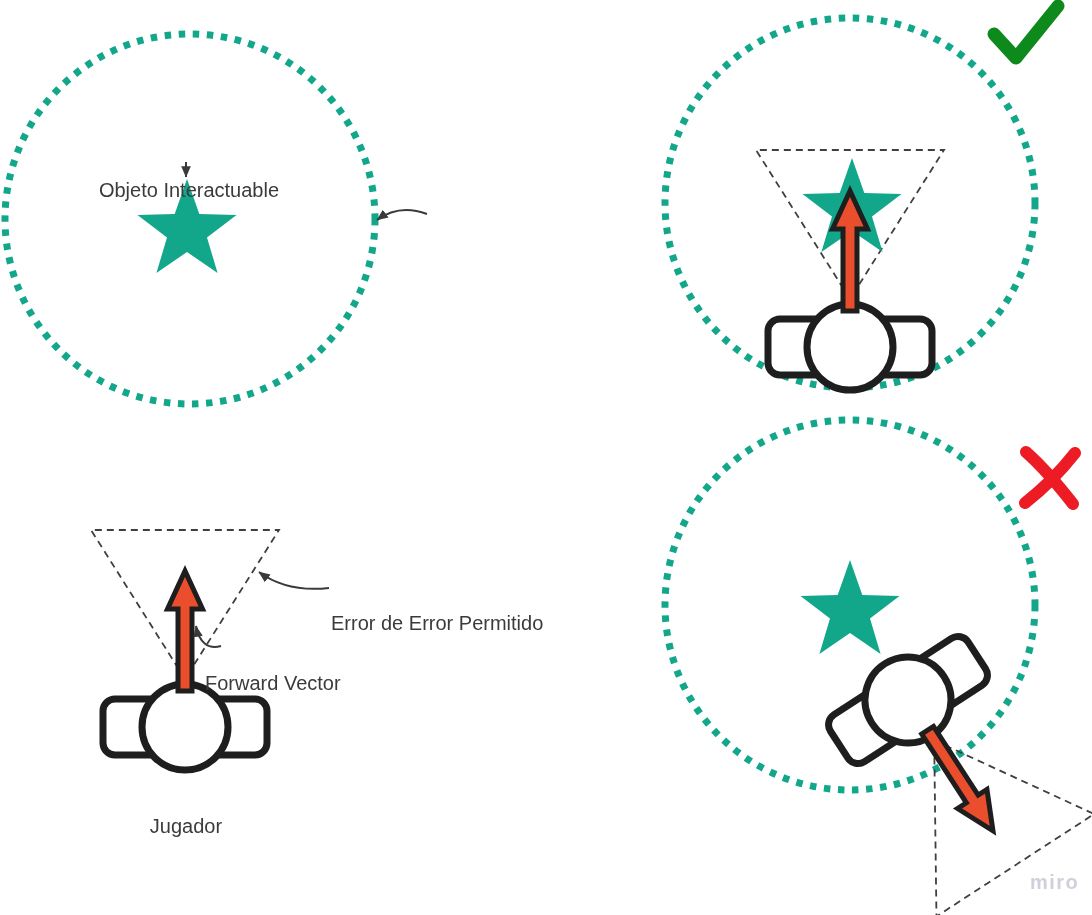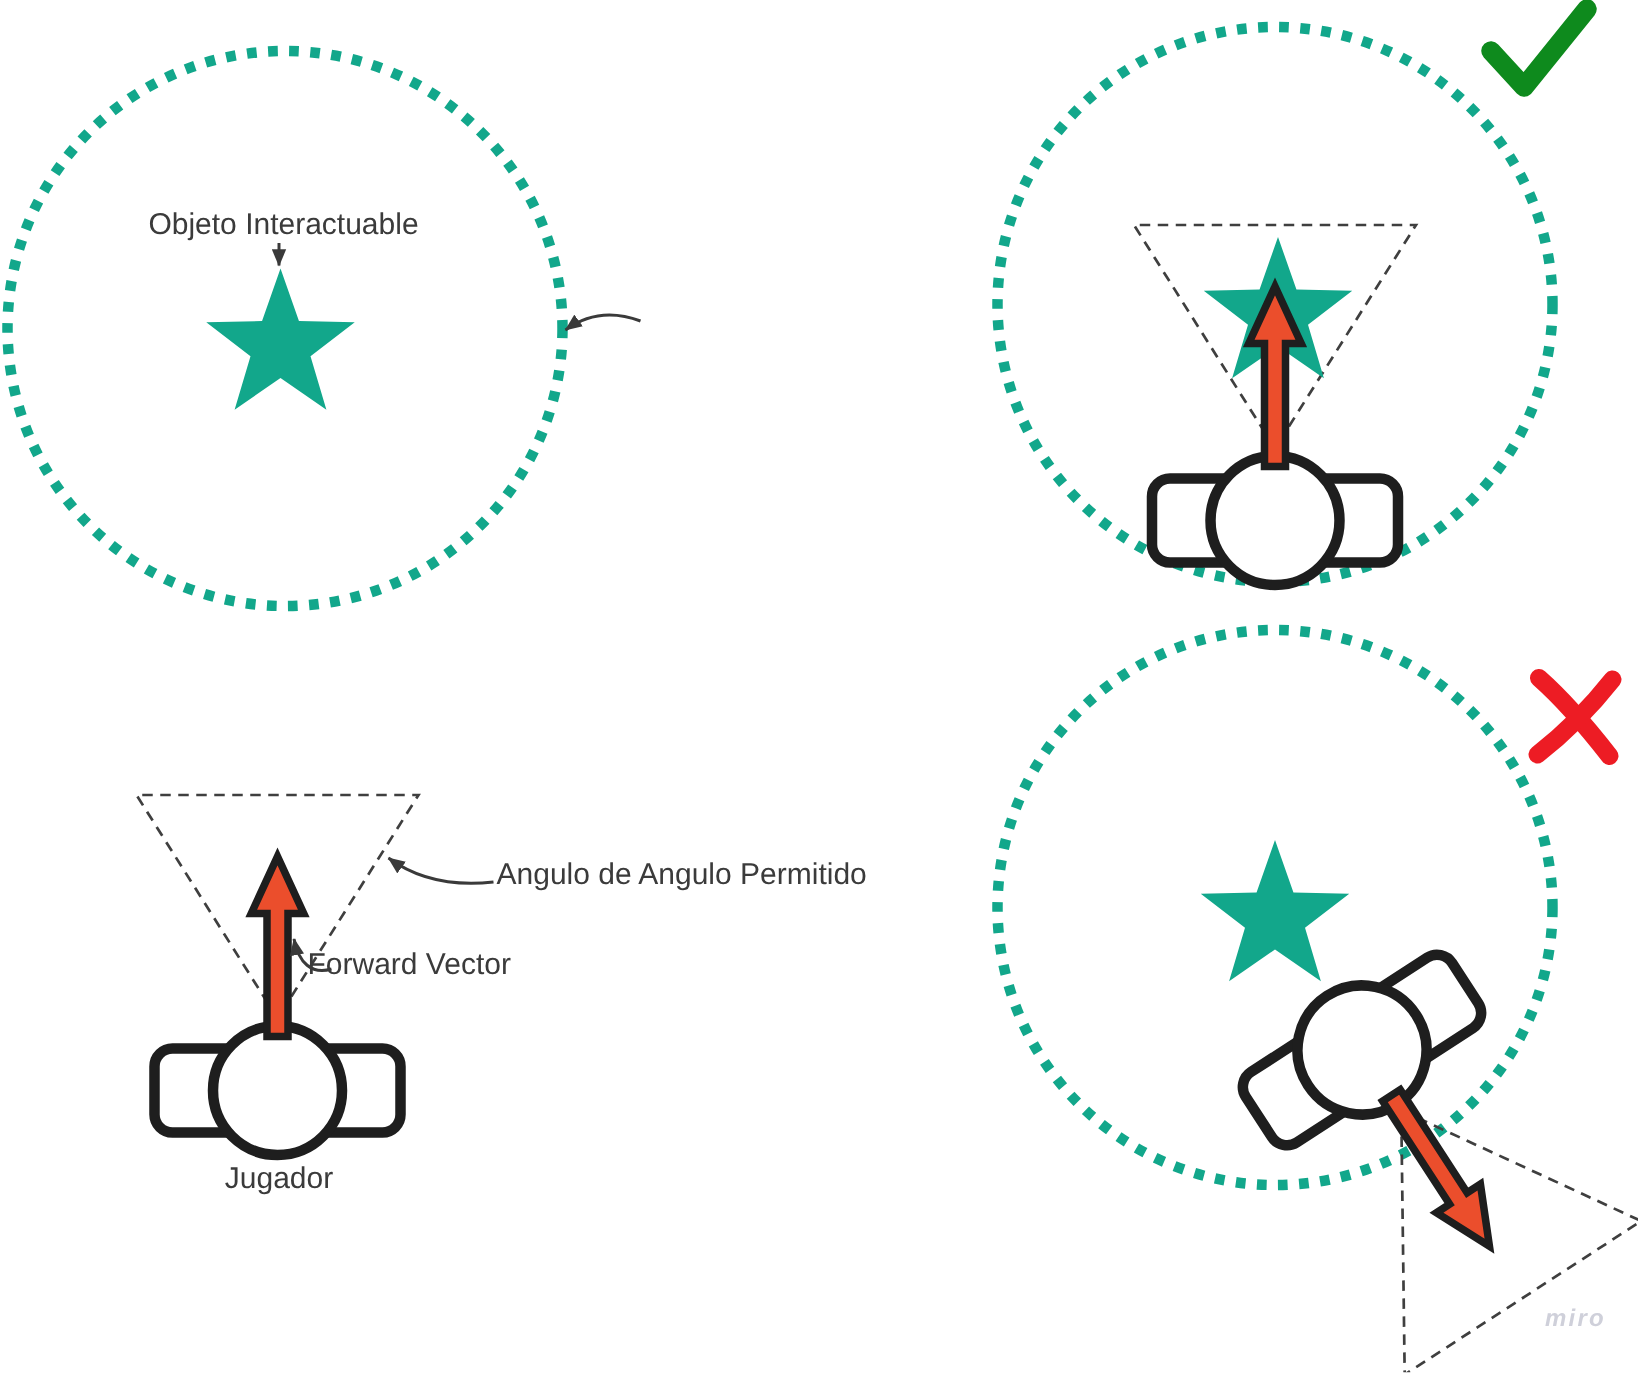--- a/index.html
+++ b/index.html
@@ -18,27 +18,27 @@
   .fvector{fill:var(--orange);stroke:var(--outline);stroke-width:5;stroke-linejoin:miter;}
   .leader{fill:none;stroke:var(--leader_gray);stroke-width:2;}
   .leader-head{fill:var(--leader_gray);}
   .check{fill:none;stroke:var(--check_green);stroke-width:13;stroke-linecap:round;stroke-linejoin:round;}
   .cross{fill:none;stroke:var(--cross_red);stroke-width:12;stroke-linecap:round;}
   .label{
     position:absolute;
     font-size:20px;line-height:22px;
     color:var(--label_gray);
     white-space:nowrap;
+    margin-top:40px;
   }
   .centered{transform:translateX(-50%);}
   .watermark{
     position:absolute;
-    font-size:16px;font-weight:600;letter-spacing:1.5px;
+    font-size:20px;font-weight:600;letter-spacing:1.5px;
     color:var(--watermark_gray);
-    font-style:italic;
   }
 </style>
 </head>
 <body>
 
 <div id="stage">
 
   <svg width="1092" height="915" viewBox="0 0 1092 915">
     <defs>
       <marker id="ah" markerUnits="userSpaceOnUse" markerWidth="12" markerHeight="10" viewBox="0 0 10 8" refX="9" refY="4" orient="auto">
@@ -88,20 +88,20 @@
       <g>
         <path d="M 1026,452 C 1043,467 1059,486 1073,504" class="cross"></path>
         <path d="M 1075,453 C 1060,472 1043,489 1025,503" class="cross"></path>
       </g>
     </g>
   </svg>
 
   <div class="label centered" style="left:189px;top:139px;">Objeto Interactuable</div>
 
 
-  <div class="label" style="left:331px;top:572px;">Angulo de Angulo Permitido</div>
+  <div class="label" style="left:331px;top:572px;">Error de Error Permitido</div>
 
   <div class="label" style="left:205px;top:632px;">Forward Vector</div>
 
   <div class="label centered" style="left:186px;top:775px;text-align:right;">Jugador</div>
 
   <div class="watermark" style="left:1030px;top:871px;">miro</div>
 </div>
 
 </body></html>

